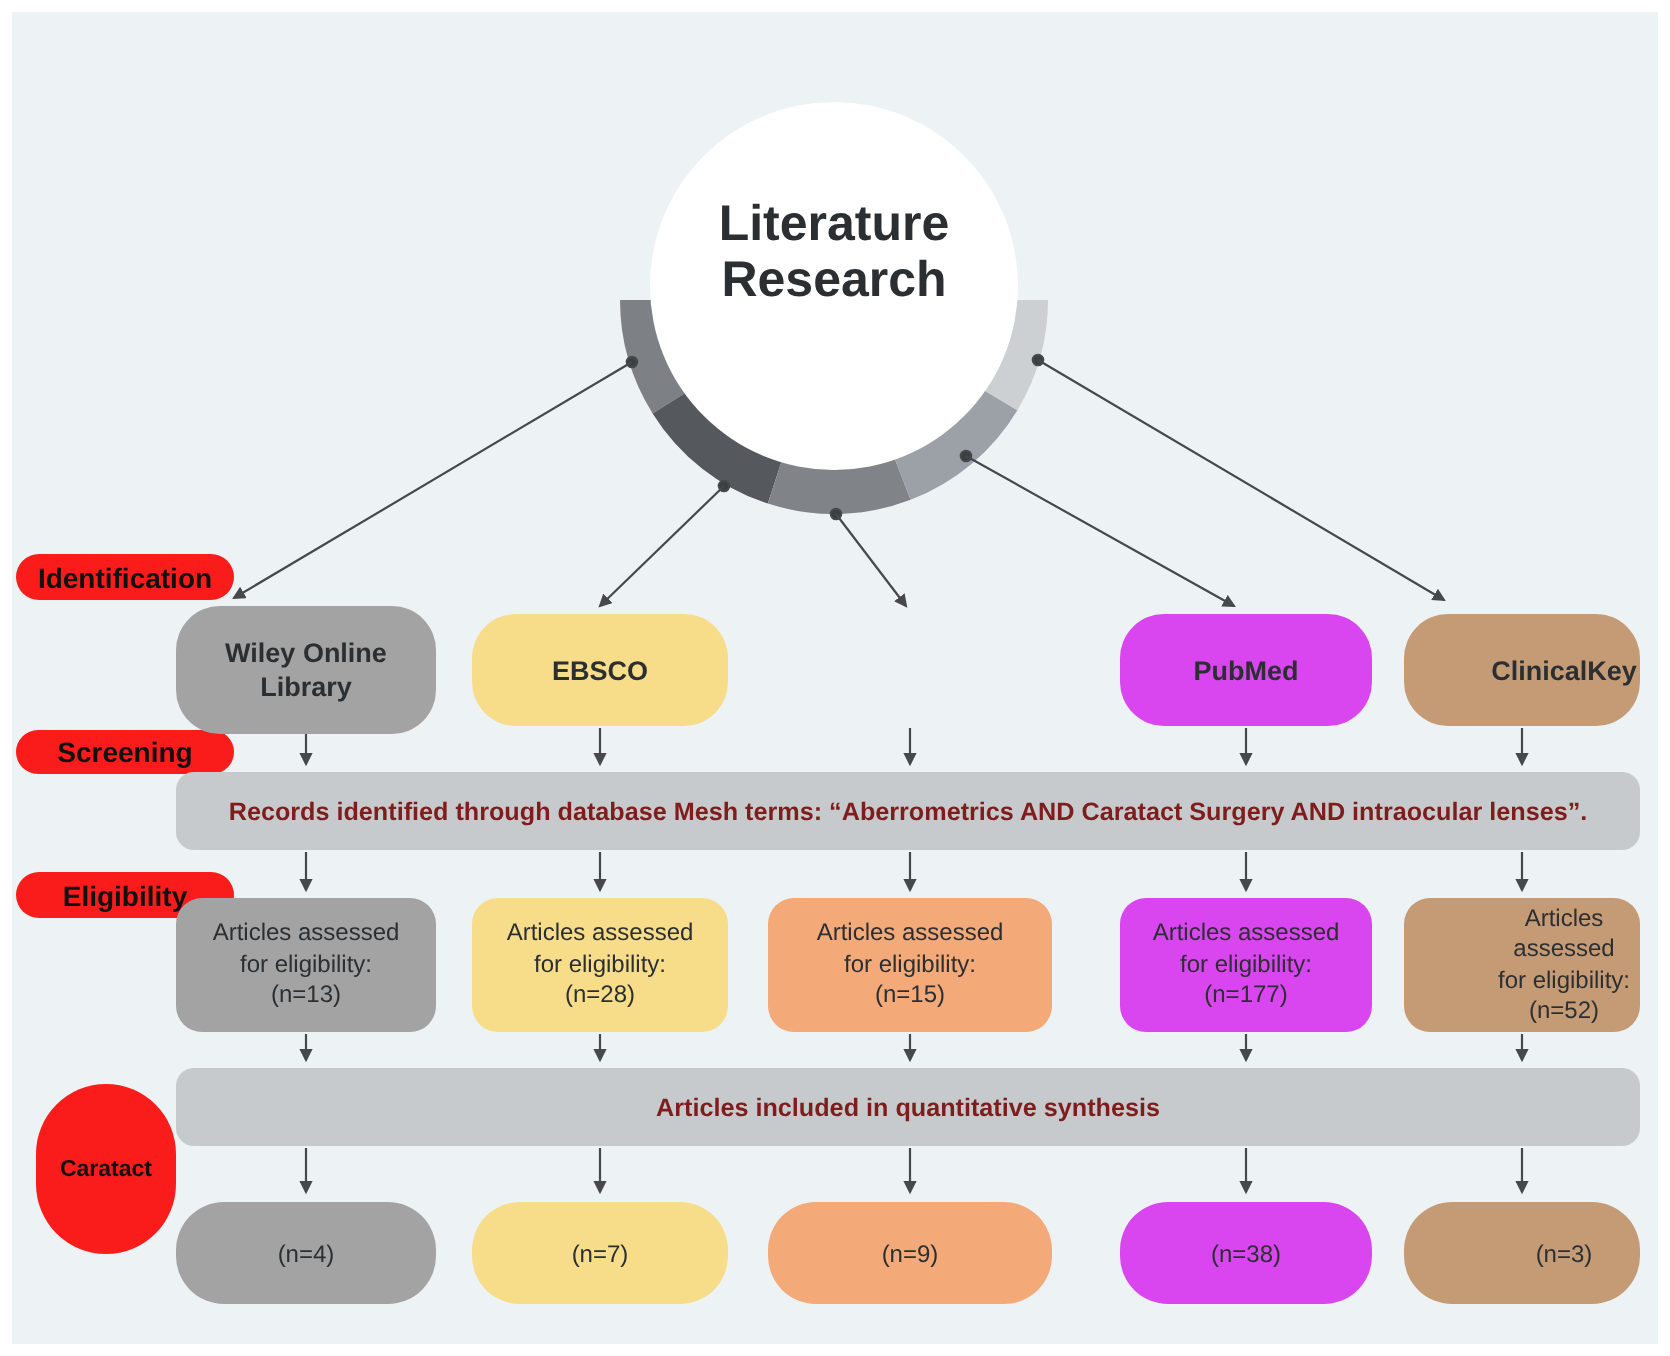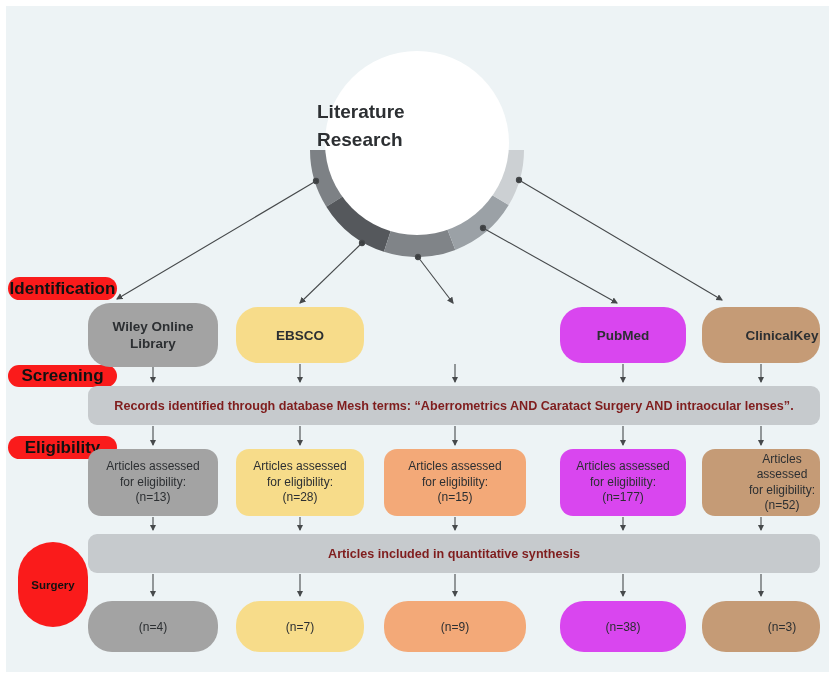--- a/index.html
+++ b/index.html
@@ -12,26 +12,26 @@
     position:absolute;left:6px;top:6px;width:823px;height:666px;
     background:#edf3f5;overflow:hidden;
   }
   
   svg.layer{position:absolute;left:0;top:0;width:823px;height:666px;z-index:1;}
   .node{position:absolute;z-index:2;display:flex;align-items:center;justify-content:center;
         text-align:center;color:#2c2f32;box-sizing:border-box;}
   
   .hub-title{
     position:absolute;left:311px;top:92px;width:200px;z-index:3;
-    font-size:19px;font-weight:bold;line-height:28px;color:#2c2f32;
+    font-size:25px;font-weight:bold;line-height:28px;text-align:center;color:#2c2f32;
   }
   
   .stage{
     position:absolute;z-index:2;background:#fa1b1b;color:#111;
-    font-weight:bold;font-size:17px;display:flex;align-items:center;justify-content:center;
+    font-weight:bold;font-size:14px;display:flex;align-items:center;justify-content:center;
     border-radius:12px;text-align:center;
   }
   .stage.identification{left:2px;top:271px;width:109px;height:23px;}
   .stage.screening{left:2px;top:359px;width:109px;height:22px;}
   .stage.eligibility{left:2px;top:430px;width:109px;height:23px;}
   .stage.included{left:12px;top:536px;width:70px;height:85px;border-radius:36px;font-size:11.5px;}
   
   .c0{left:82px;width:130px;}
   .c1{left:230px;width:128px;}
   .c2{left:378px;width:142px;}
@@ -135,21 +135,21 @@
   <div class="stage identification">
       <span>Identification</span>
     </div>
   <div class="stage screening">
       <span>Screening</span>
     </div>
   <div class="stage eligibility">
       <span>Eligibility</span>
     </div>
   <div class="stage included">
-      <span>Surgery</span>
+      <span>Caratact</span>
     </div>
 
   <div class="node db tall c0 f-green">
       <span>Wiley Online Library</span>
     </div>
   <div class="node db c1 f-yellow">
       <span>EBSCO</span>
     </div>
   <div class="node db c3 f-pink">
       <span>PubMed</span>

